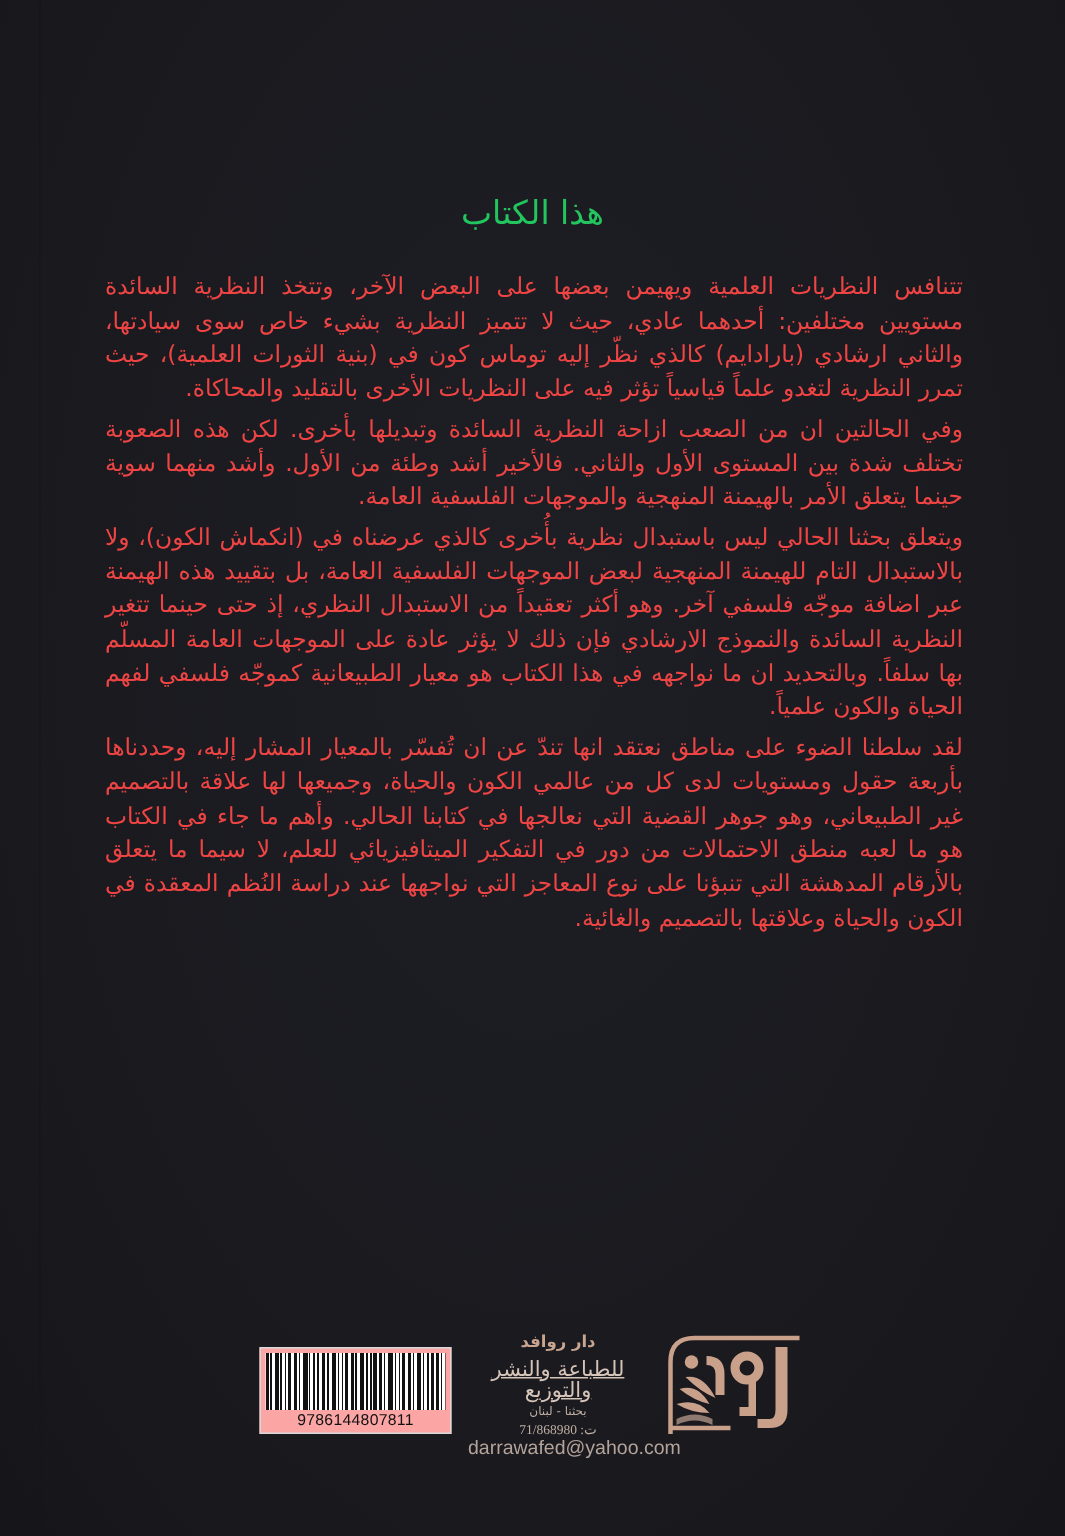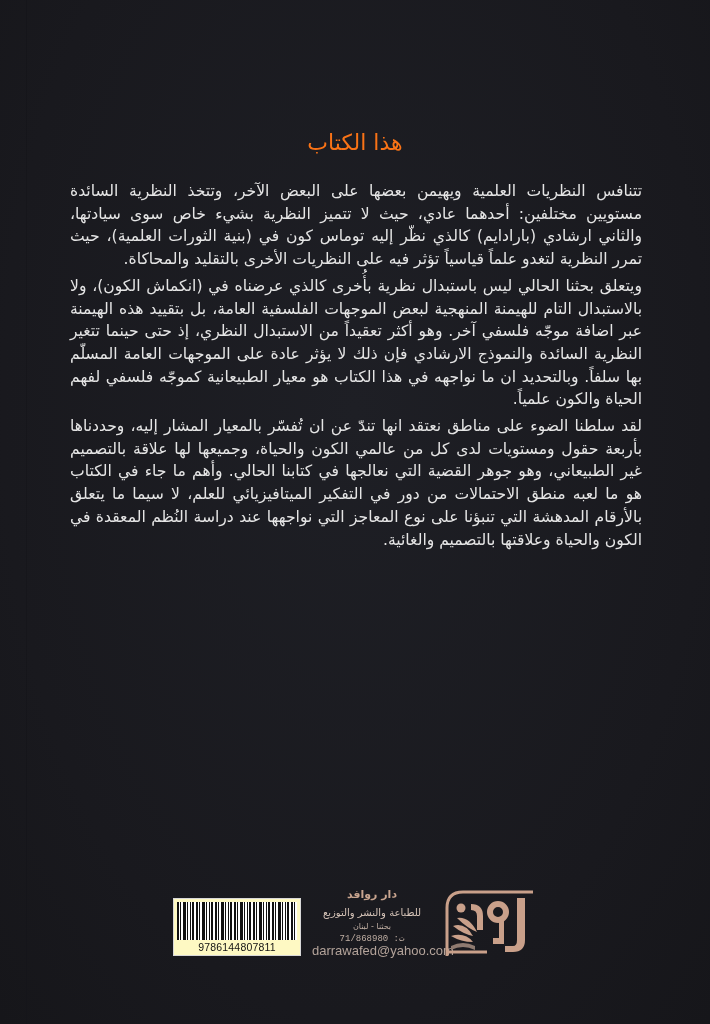--- a/index.html
+++ b/index.html
@@ -28,47 +28,47 @@
       height: 1024px;
       background: #15151a;
       opacity: 0.8;
     }
     .title {
       position: absolute;
       top: 130px;
       left: 0;
       width: 710px;
       text-align: center;
-      color: #f97316;
+      color: #22c55e;
       font-size: 22px;
       direction: rtl;
       letter-spacing: 0;
     }
     .body-text {
       position: absolute;
       top: 180px;
       left: 70px;
       width: 572px;
       direction: rtl;
       text-align: justify;
       text-align-last: right;
-      color: #e5e5e5;
+      color: #ef4444;
       font-size: 15.6px;
       line-height: 22.7px;
     }
     .body-text p {
       margin: 0 0 4px 0;
     }
     .barcode {
       position: absolute;
       left: 173px;
       top: 898px;
       width: 128px;
       height: 58px;
-      background: #fef9c3;
+      background: #fca5a5;
       border: 1px solid #d8d8d8;
       box-sizing: border-box;
     }
     .barcode-bars {
       position: absolute;
       left: 3px;
       top: 3px;
       right: 3px;
       height: 38px;
       background: repeating-linear-gradient(90deg,
@@ -98,34 +98,35 @@
       text-align: center;
       direction: rtl;
       color: #c9a58f;
     }
     .publisher-name {
       font-size: 11px;
       font-weight: bold;
       line-height: 22px;
     }
     .publisher-tagline {
-      font-size: 10px;
+      font-size: 14px;
       line-height: 14px;
       color: #d6c4b8;
+      text-decoration: underline;
     }
     .publisher-city {
       font-size: 8px;
       line-height: 13px;
       color: #bfaea3;
     }
     .publisher-phone {
       font-size: 9px;
       line-height: 13px;
       color: #bfaea3;
-      font-family: Liberation Mono, monospace;
+      font-family: Liberation Serif, serif;
     }
     .publisher-email {
       direction: ltr;
       font-size: 13px;
       line-height: 10px;
       color: #b3a39a;
       font-family: "Liberation Sans", sans-serif;
     }
     .logo {
       position: absolute;
@@ -138,20 +139,21 @@
 </head>
 <body>
 
 <div class="cover"></div>
 <div class="spine-edge"></div>
 
 <h1 class="title" style="margin:0;font-weight:normal;">هذا الكتاب</h1>
 
 <div class="body-text">
   <p>تتنافس النظريات العلمية ويهيمن بعضها على البعض الآخر، وتتخذ النظرية السائدة مستويين مختلفين: أحدهما عادي، حيث لا تتميز النظرية بشيء خاص سوى سيادتها، والثاني ارشادي (بارادايم) كالذي نظّر إليه توماس كون في (بنية الثورات العلمية)، حيث تمرر النظرية لتغدو علماً قياسياً تؤثر فيه على النظريات الأخرى بالتقليد والمحاكاة.</p>
+  <p>وفي الحالتين ان من الصعب ازاحة النظرية السائدة وتبديلها بأخرى. لكن هذه الصعوبة تختلف شدة بين المستوى الأول والثاني. فالأخير أشد وطئة من الأول. وأشد منهما سوية حينما يتعلق الأمر بالهيمنة المنهجية والموجهات الفلسفية العامة.</p>
   <p>ويتعلق بحثنا الحالي ليس باستبدال نظرية بأُخرى كالذي عرضناه في (انكماش الكون)، ولا بالاستبدال التام للهيمنة المنهجية لبعض الموجهات الفلسفية العامة، بل بتقييد هذه الهيمنة عبر اضافة موجّه فلسفي آخر. وهو أكثر تعقيداً من الاستبدال النظري، إذ حتى حينما تتغير النظرية السائدة والنموذج الارشادي فإن ذلك لا يؤثر عادة على الموجهات العامة المسلّم بها سلفاً. وبالتحديد ان ما نواجهه في هذا الكتاب هو معيار الطبيعانية كموجّه فلسفي لفهم الحياة والكون علمياً.</p>
   <p>لقد سلطنا الضوء على مناطق نعتقد انها تندّ عن ان تُفسّر بالمعيار المشار إليه، وحددناها بأربعة حقول ومستويات لدى كل من عالمي الكون والحياة، وجميعها لها علاقة بالتصميم غير الطبيعاني، وهو جوهر القضية التي نعالجها في كتابنا الحالي. وأهم ما جاء في الكتاب هو ما لعبه منطق الاحتمالات من دور في التفكير الميتافيزيائي للعلم، لا سيما ما يتعلق بالأرقام المدهشة التي تنبؤنا على نوع المعاجز التي نواجهها عند دراسة النُظم المعقدة في الكون والحياة وعلاقتها بالتصميم والغائية.</p>
 </div>
 
 <div class="barcode">
   <div class="barcode-bars"></div>
   <div class="barcode-number">9786144807811</div>
 </div>
 
 <div class="publisher">

